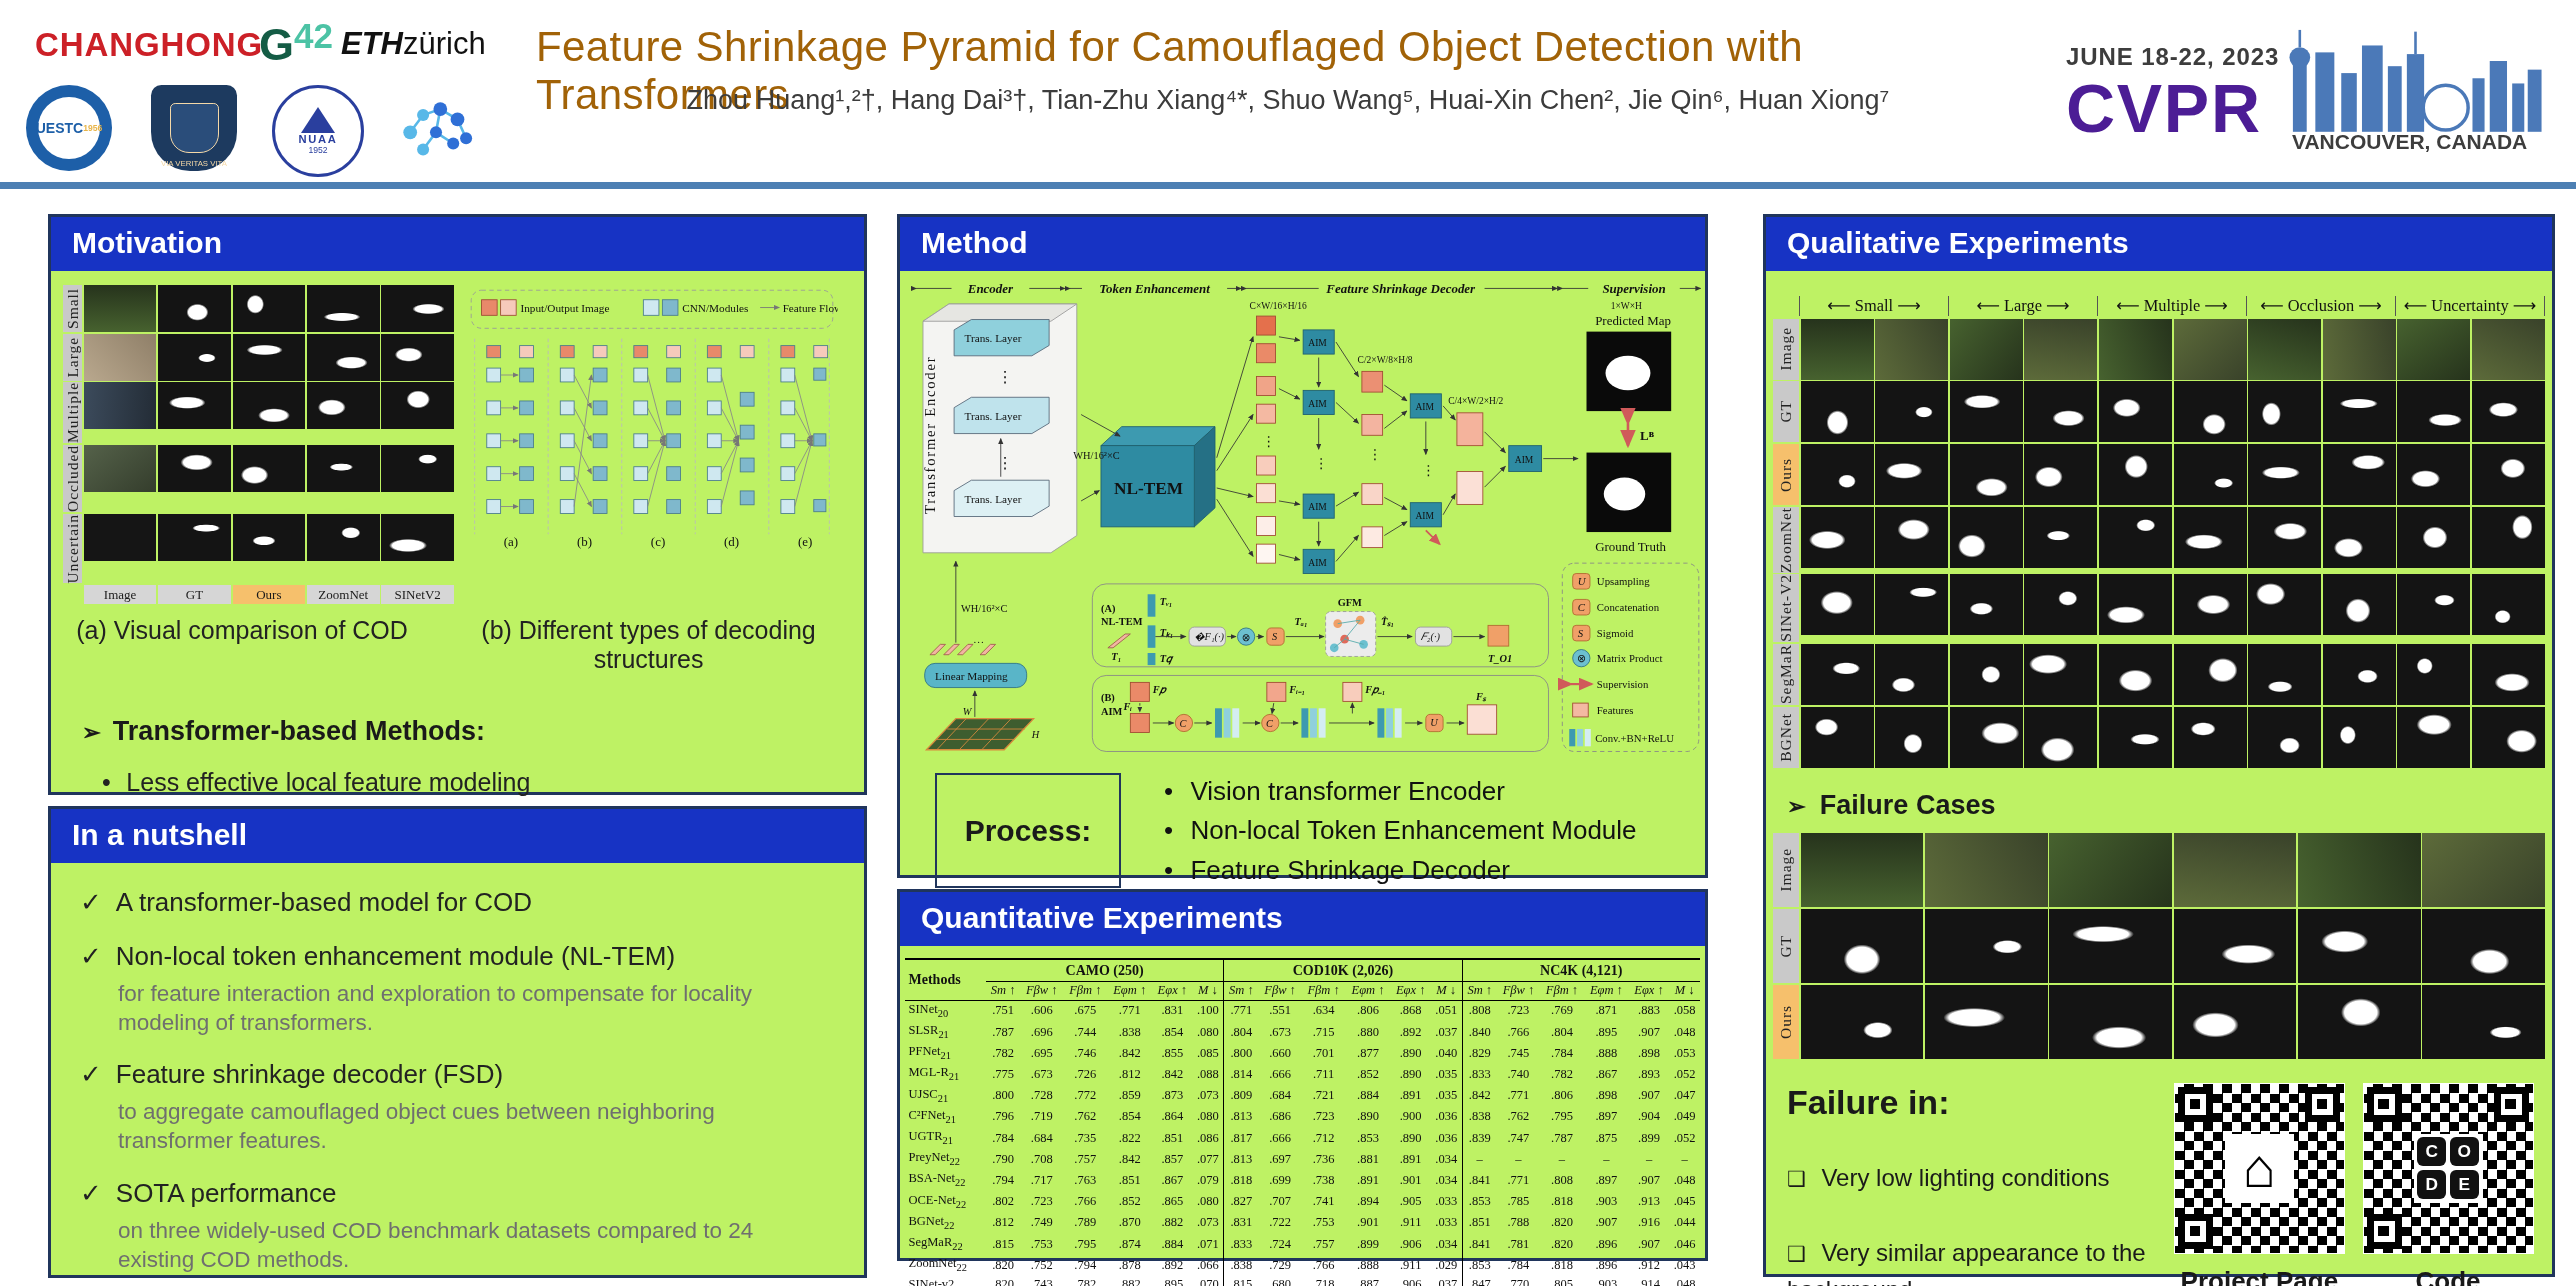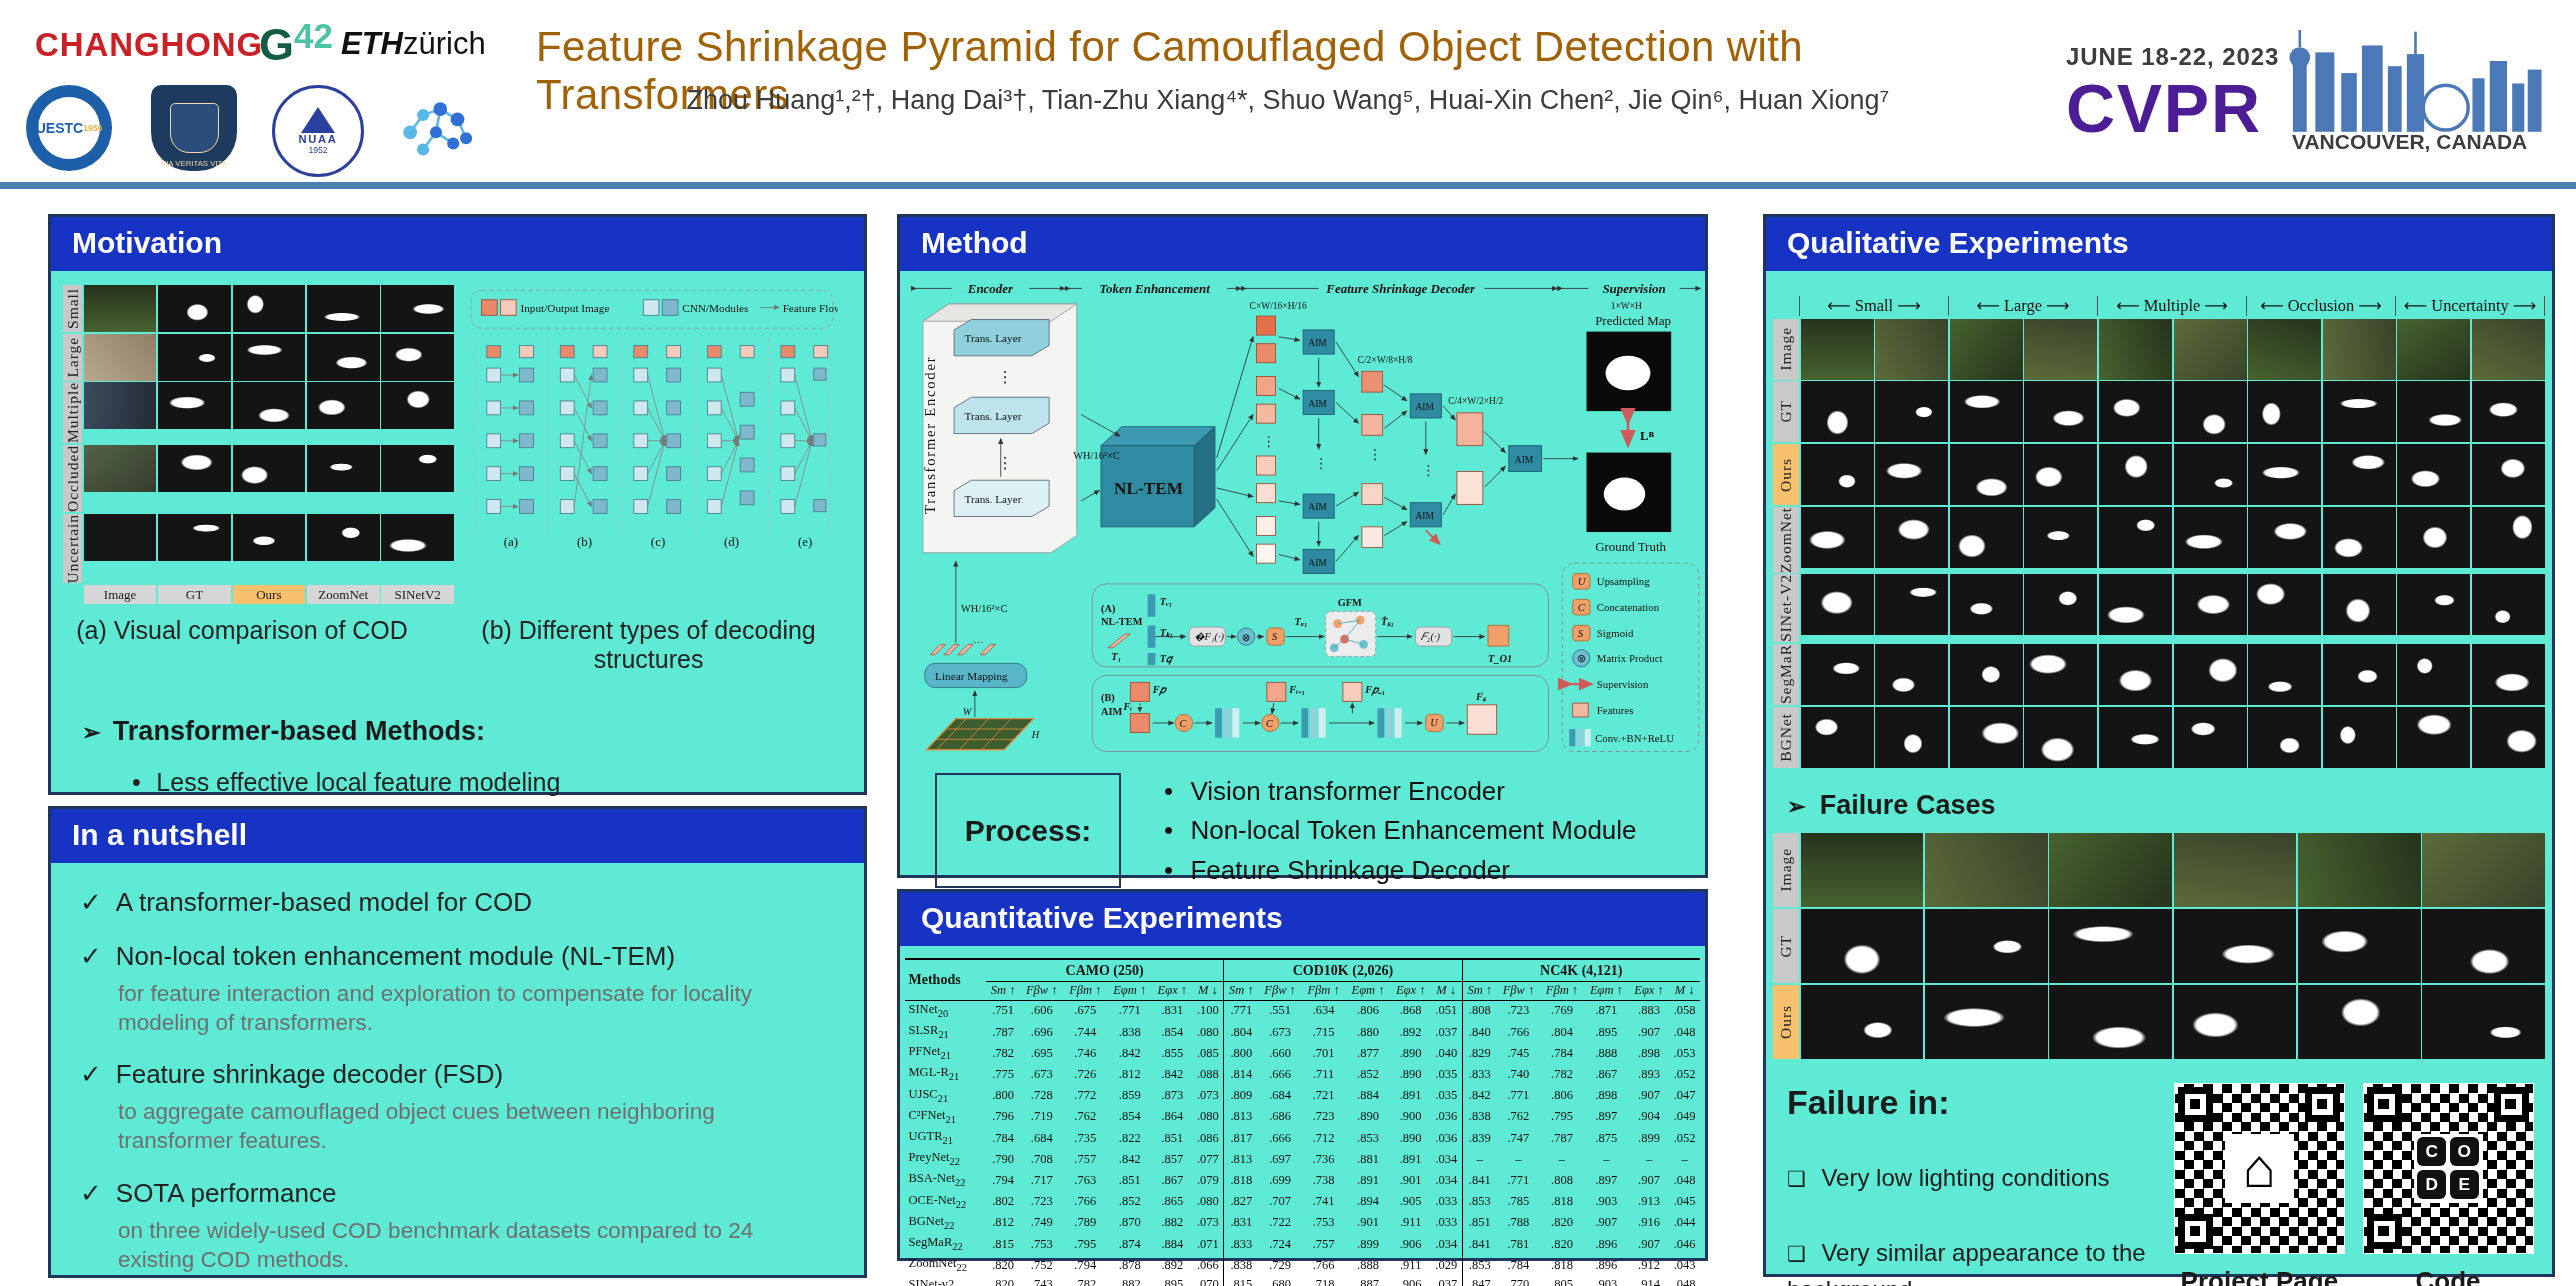--- a/index.html
+++ b/index.html
@@ -27,21 +27,21 @@
   #seal-nuaa .nm{font-size:11.2px;font-weight:bold;letter-spacing:1.7px}
   #seal-nuaa .yr{font-size:8.6px}
   #logo-mbzuai{left:393px;background:transparent}
   
   #cvpr{position:absolute;left:2066px;top:19px;width:484px;height:147px}
   #cvpr-dates{position:absolute;left:0;top:24px;font-size:24px;font-weight:bold;color:#3d3d3d;letter-spacing:0.9px}
   #cvpr-name{position:absolute;left:0;top:50px;font-size:68px;font-weight:bold;color:#4c1d95;letter-spacing:1.7px}
   #cvpr-loc{position:absolute;left:226px;top:111px;font-size:21px;font-weight:bold;color:#3d3d3d}
   #cvpr-sky{position:absolute;left:220px;top:8.6px}
   
-  .panel{position:absolute;background:#5eead4;border:3.5px solid #20355c;box-sizing:border-box}
+  .panel{position:absolute;background:#bef264;border:3.5px solid #20355c;box-sizing:border-box}
   .panel-head{background:#1733c4;color:#fff;font-size:30px;font-weight:bold;padding:8.6px 21px;height:54px;box-sizing:border-box}
   #p-motivation{left:48px;top:214px;width:819px;height:581px}
   #p-nutshell{left:48px;top:806px;width:819px;height:472px}
   #p-method{left:897px;top:214px;width:811px;height:664px}
   #p-quant{left:897px;top:889px;width:811px;height:372px}
   #p-qual{left:1763px;top:214px;width:792px;height:1063px}
   
   .g-wrap{--labw:26px}
   .g-row{display:flex;gap:1.7px;margin-bottom:1.7px}
   .g-lab{width:var(--labw);background:#c9c9c9;display:flex;align-items:center;justify-content:center;flex:none}
@@ -60,21 +60,21 @@
   #qualgrid .g-cell{height:61px}
   #failgrid .g-cell{height:74px}
   
   #mot-figs{display:flex;gap:12px;padding:14px 12px 0 12px}
   #compgrid{width:391px;flex:none}
   #mot-captions{display:flex;font-size:25px;color:#222;margin-top:12px}
   #mot-captions div{text-align:center}
   .bullet-block{padding:22.5px 31px 0 31px}
   .b-title{font-size:27px;font-weight:bold;margin:19px 0 0 0}
   .b-title .arr{margin-right:12px;font-size:22.5px}
-  .b-sub{font-size:25px;color:#222;margin:21px 0 0 50px}
+  .b-sub{font-size:25px;color:#222;margin:21px 0 0 20px}
   .b-sub .dot2{margin-right:15.6px}
   
   #nut-items{padding:24px 29px 0 29px}
   .n-item{margin-bottom:22.5px}
   .n-title{font-size:26px;color:#222}
   .n-title .chk{margin-right:14px}
   .n-detail{font-size:22.5px;color:#6f6f6f;margin:7px 0 0 38px;line-height:29px;width:692px}
   
   #method-fig{margin:5.2px 3.5px 0 3.5px}
   #process-row{display:flex;align-items:center;padding:7px 17.3px 0 35px}

